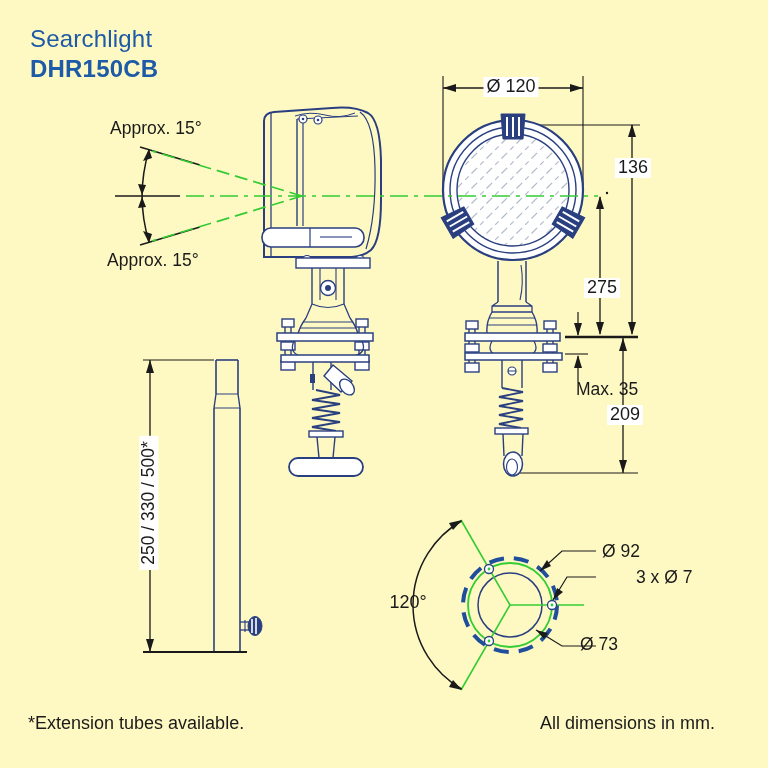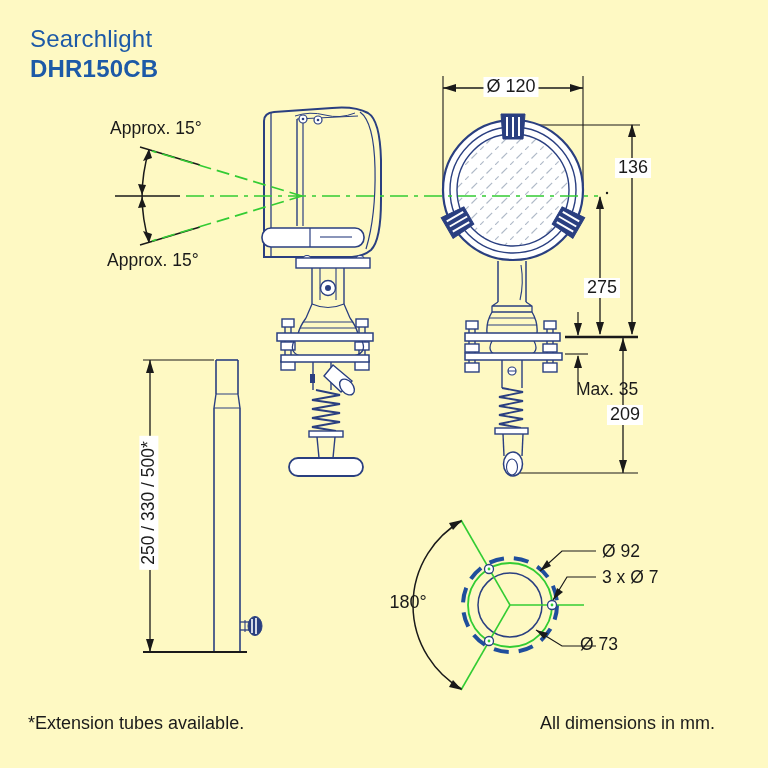--- a/index.html
+++ b/index.html
@@ -242,21 +242,21 @@
 <div class="txt sm" style="left:107px;top:251px;">Approx. 15°</div>
 
 <div class="txt dim ctr" style="left:511px;top:77px;">Ø 120</div>
 <div class="txt dim ctr" style="left:633px;top:158px;">136</div>
 <div class="txt dim ctr" style="left:602px;top:278px;">275</div>
 <div class="txt sm ctr" style="left:581px;top:380px;margin-left:26px;">Max. 35</div>
 <div class="txt dim ctr" style="left:625px;top:405px;">209</div>
 
 <div class="txt sm rot" style="left:149px;top:503px;">250 / 330 / 500*</div>
 
-<div class="txt ctr" style="left:408px;top:593px;">180°</div>
+<div class="txt ctr" style="left:408px;top:593px;">120°</div>
 <div class="txt sm" style="left:602px;top:542px;text-align:right;">Ø 92</div>
-<div class="txt sm" style="left:602px;top:568px;">3 x Ø 7</div>
+<div class="txt sm" style="left:636px;top:568px;">3 x Ø 7</div>
 <div class="txt sm" style="left:580px;top:635px;">Ø 73</div>
 
 <div class="txt" style="left:540px;top:714px;">All dimensions in mm.</div>
 <div class="txt" style="left:28px;top:714px;">*Extension tubes available.</div>
 
 </div>
 
 </body></html>

